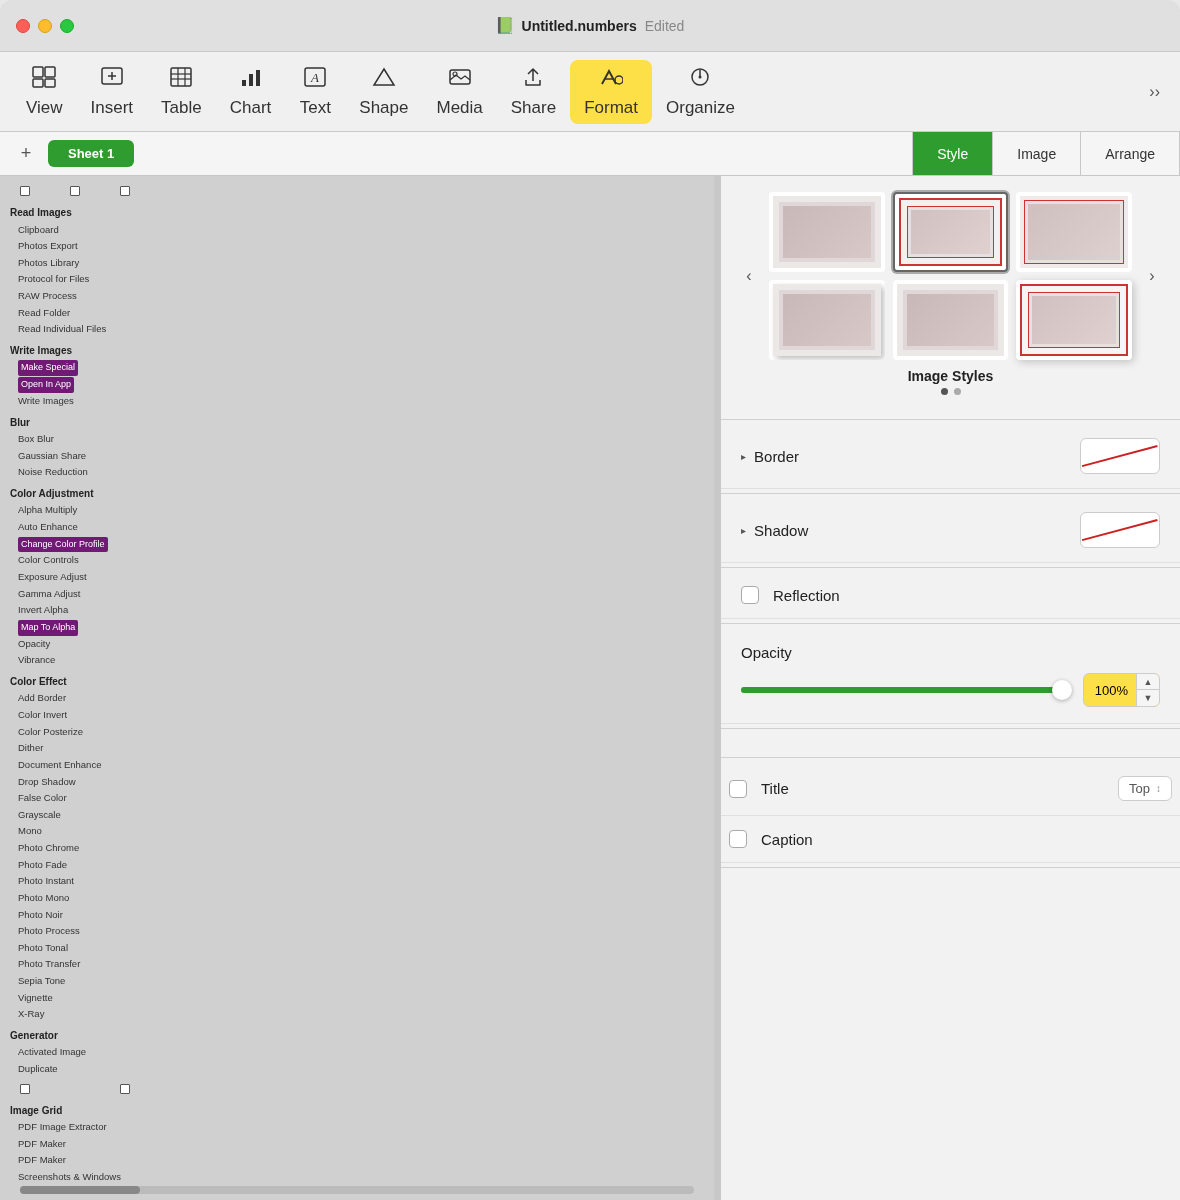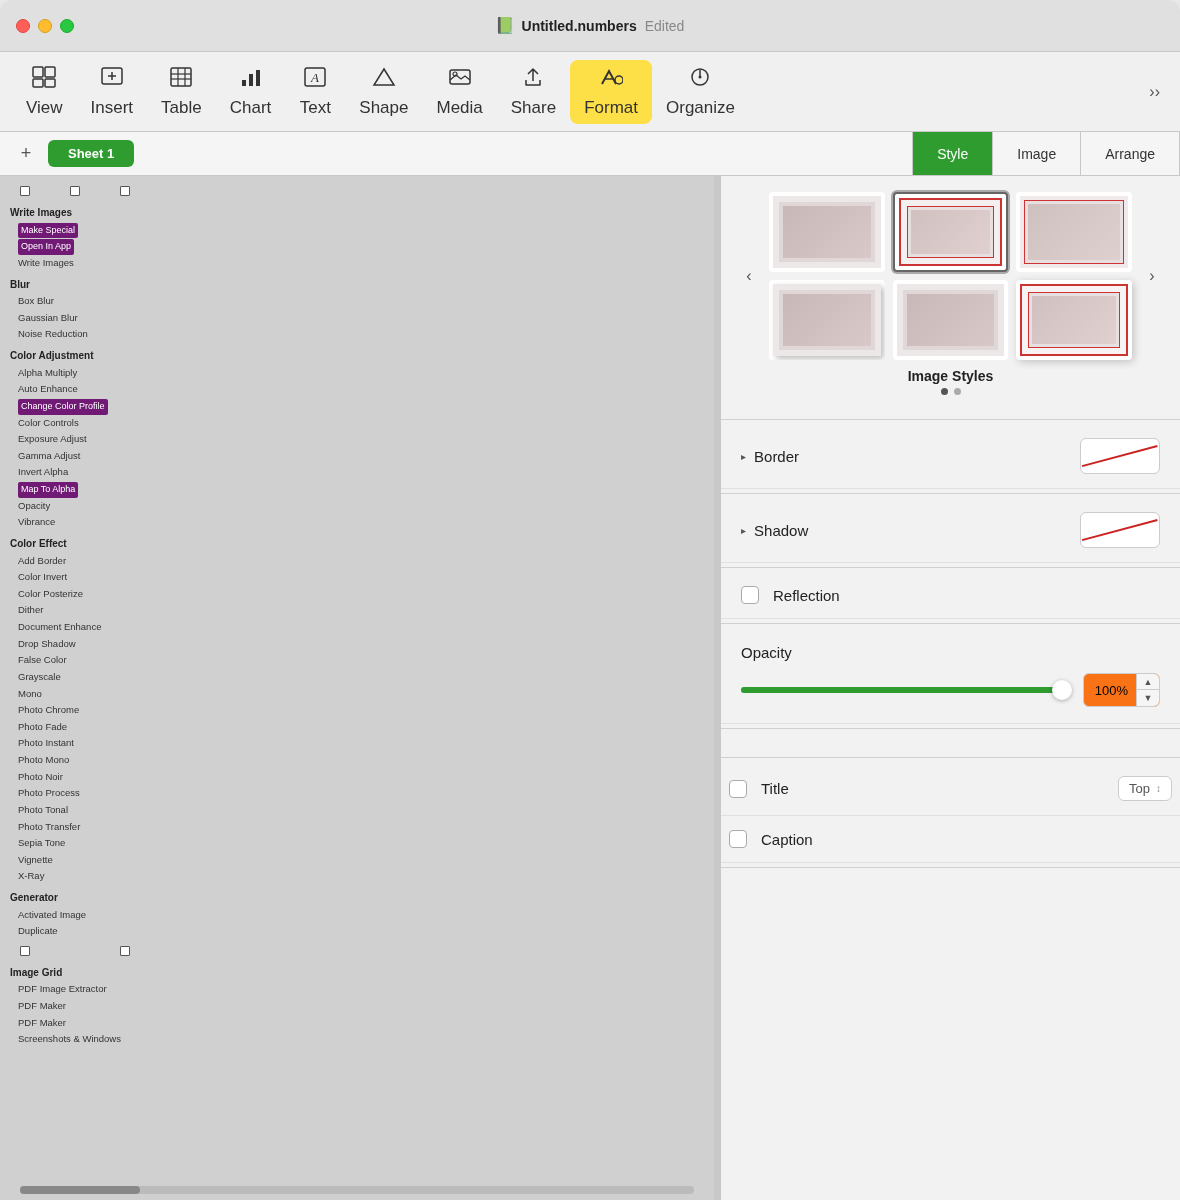--- a/index.html
+++ b/index.html
@@ -394,21 +394,21 @@
       background: white;
       border-radius: 50%;
       box-shadow: 0 1px 4px rgba(0,0,0,0.3);
       cursor: pointer;
     }
     .opacity-value-box {
       display: flex;
       align-items: center;
       border: 1px solid #ccc;
       border-radius: 6px;
-      background: #f97316;
+      background: #fde047;
       overflow: hidden;
     }
     .opacity-value {
       padding: 4px 8px;
       font-size: 13px;
       min-width: 52px;
       text-align: right;
     }
     .opacity-stepper {
       display: flex;
@@ -592,32 +592,42 @@
     <div class="canvas-wrapper">
 
       <div class="sidebar-list" style="width:180px; height:calc(100% - 16px); overflow-y:auto; font-size:9.5px; line-height:1.75; padding: 8px 10px;">
 
         <div style="position:relative; height:16px; margin-bottom:4px;">
           <span class="canvas-handle" style="top:2px; left:10px;"></span>
           <span class="canvas-handle" style="top:2px; left:60px;"></span>
           <span class="canvas-handle" style="top:2px; left:110px;"></span>
         </div>
 
+        <div>
+          <div class="sidebar-category">Read Images</div>
+          <div class="sidebar-item-text">Clipboard</div>
+          <div class="sidebar-item-text">Photos Export</div>
+          <div class="sidebar-item-text">Photos Library</div>
+          <div class="sidebar-item-text">Protocol for Files</div>
+          <div class="sidebar-item-text">RAW Process</div>
+          <div class="sidebar-item-text">Read Folder</div>
+          <div class="sidebar-item-text">Read Individual Files</div>
+        </div>
 
         <div>
           <div class="sidebar-category">Write Images</div>
           <div class="sidebar-item-text"><span class="sidebar-item-highlight">Make Special</span></div>
           <div class="sidebar-item-text"><span class="sidebar-item-highlight">Open In App</span></div>
           <div class="sidebar-item-text">Write Images</div>
         </div>
 
         <div>
           <div class="sidebar-category">Blur</div>
           <div class="sidebar-item-text">Box Blur</div>
-          <div class="sidebar-item-text">Gaussian Blur</div>
+          <div class="sidebar-item-text">Gaussian Share</div>
           <div class="sidebar-item-text">Noise Reduction</div>
         </div>
 
         <div>
           <div class="sidebar-category">Color Adjustment</div>
           <div class="sidebar-item-text">Alpha Multiply</div>
           <div class="sidebar-item-text">Auto Enhance</div>
           <div class="sidebar-item-text"><span class="sidebar-item-highlight">Change Color Profile</span></div>
           <div class="sidebar-item-text">Color Controls</div>
           <div class="sidebar-item-text">Exposure Adjust</div>

